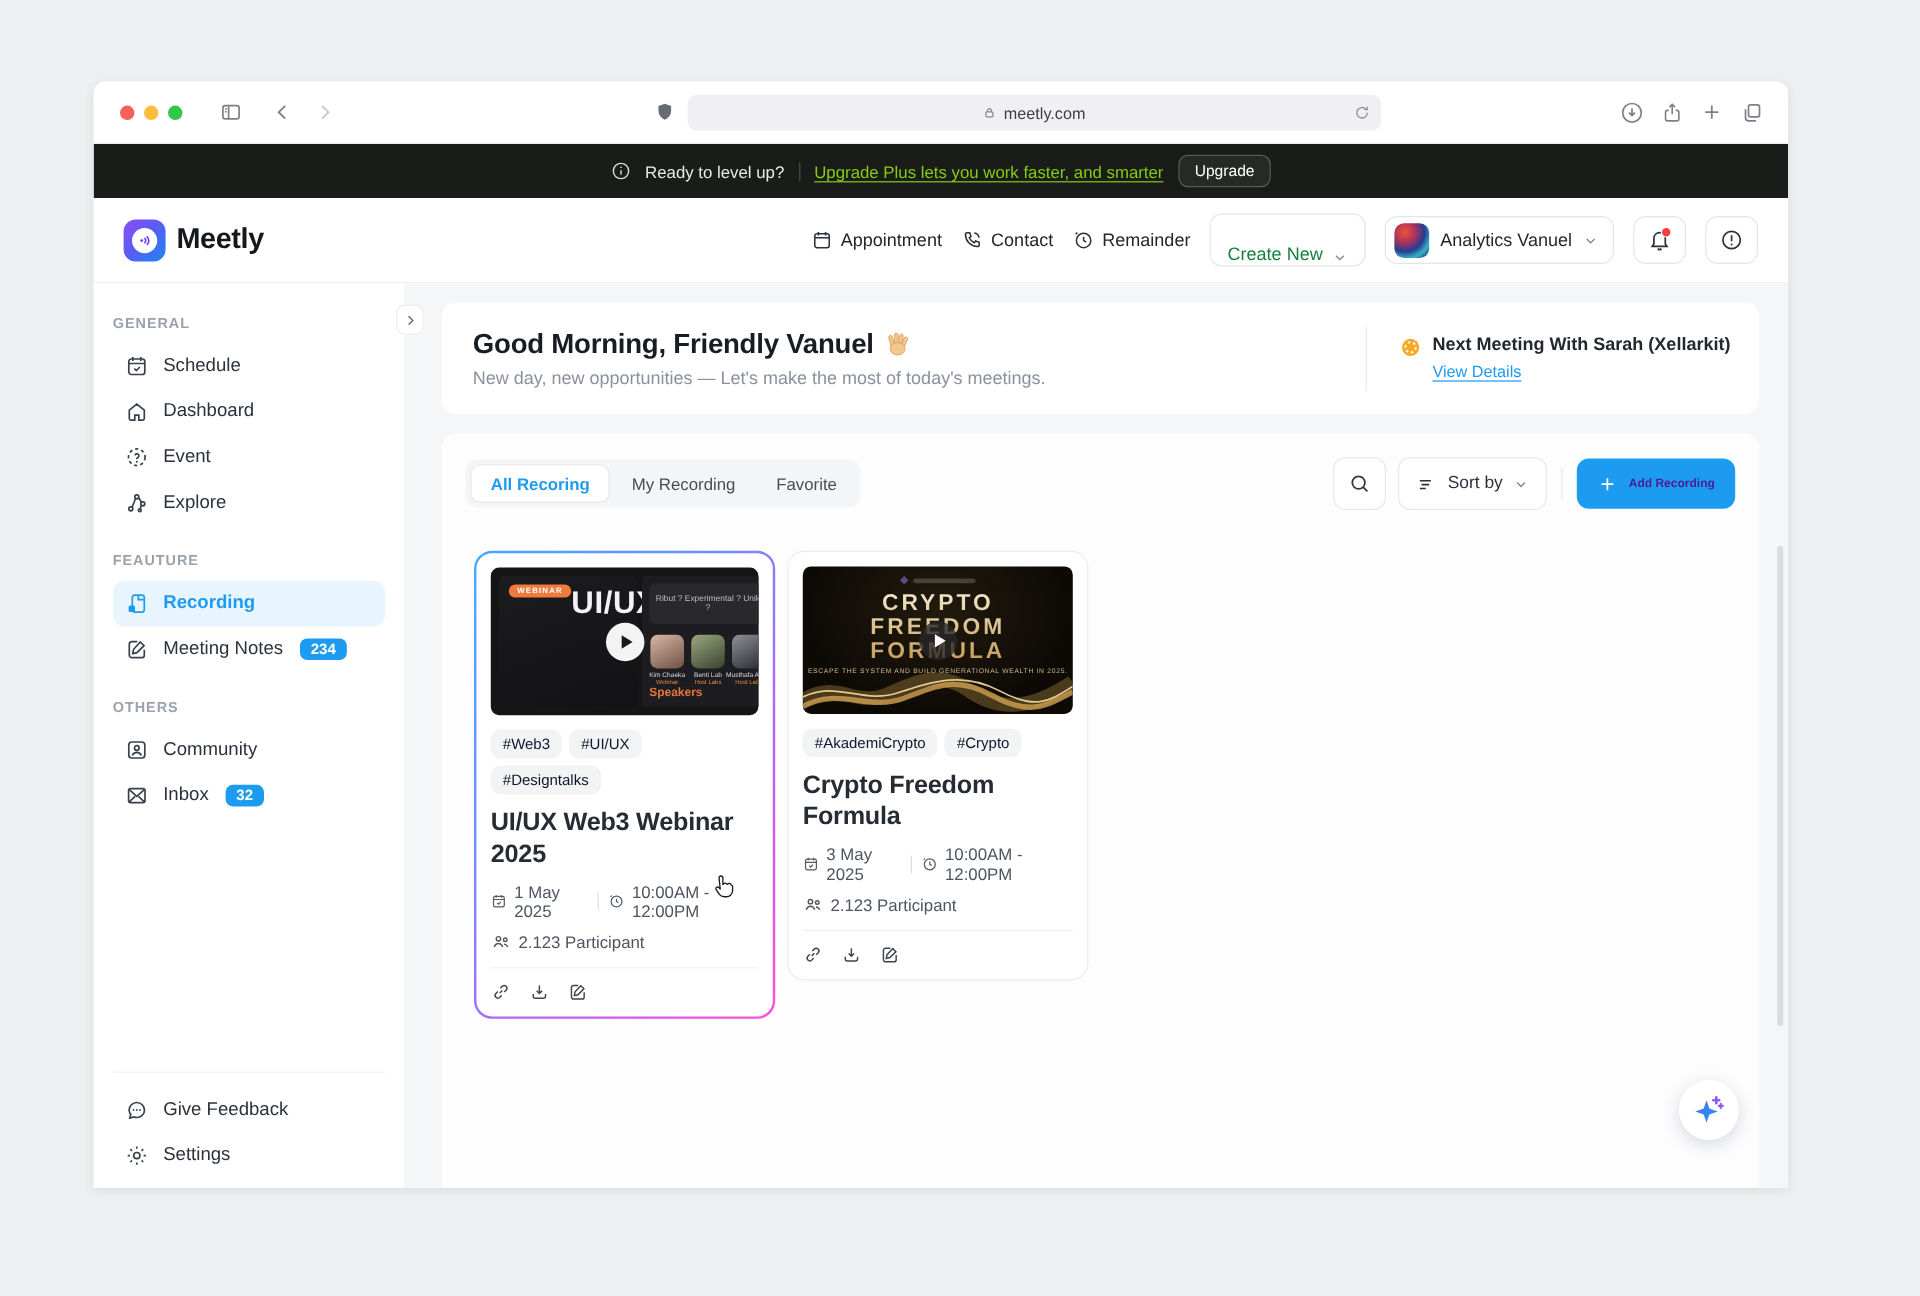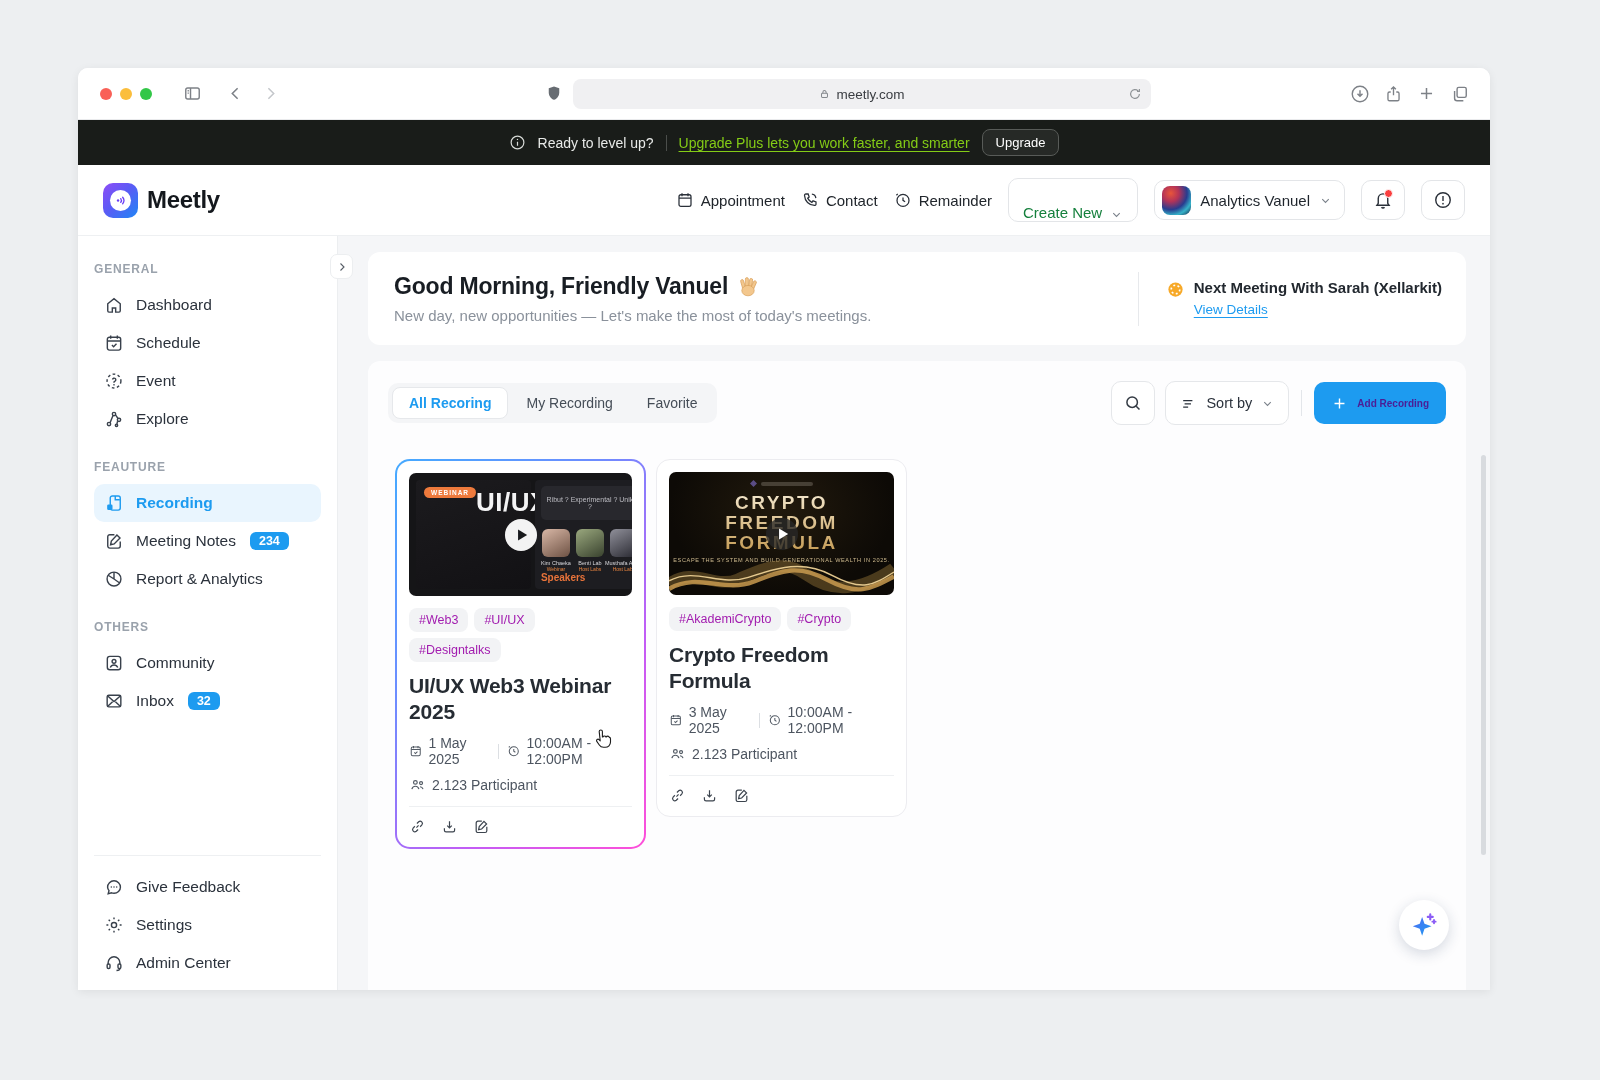--- a/index.html
+++ b/index.html
@@ -78,21 +78,21 @@
   .bar-div{width:1px;height:26px;background:#e3e6ea;margin:0 12px;}
   .add-btn{height:42px;display:flex;align-items:center;gap:9px;padding:0 17px;border:none;border-radius:10px;background:#1d9bf0;color:#4c1d95;font-size:10px;font-weight:600;cursor:pointer;}
 
   .cards{display:flex;gap:10px;margin-top:34px;padding-left:7px;align-items:flex-start;}
   .card-hot{padding:2px;border-radius:15px;background:linear-gradient(130deg,#45aaff 0%,#6d8cff 35%,#c45bf5 70%,#ff4fd8 100%);}
   .card{width:251px;background:#fff;border:1px solid #ececf0;border-radius:14px;padding:12px;}
   .card-hot .card{width:247px;border:none;border-radius:13px;}
   .thumb{position:relative;height:123px;border-radius:7px;overflow:hidden;background:#151517;}
   .play{position:absolute;left:50%;top:50%;transform:translate(-50%,-50%);width:35px;height:35px;}
   .tagrow{display:flex;gap:6px;margin-top:12px;flex-wrap:wrap;}
-  .tag{background:#f2f3f5;color:#a21caf;font-size:12.5px;padding:5px 10px;border-radius:8px;}
+  .tag{background:#f2f3f5;color:#0f172a;font-size:12.5px;padding:5px 10px;border-radius:8px;}
   .card-title{margin-top:11px;font-size:21px;line-height:1.22;font-weight:700;color:#262c33;letter-spacing:-.2px;}
   .meta{display:flex;align-items:center;gap:8px;margin-top:11px;font-size:14px;color:#4d5560;}
   .meta svg{color:#525a64;}
   .meta .mdiv{width:1px;height:15px;background:#dcdfe3;}
   .meta-item{display:flex;align-items:center;gap:6px;}
   .partrow{margin-top:9px;}
   .actions{display:flex;gap:15px;margin-top:13px;padding-top:11px;border-top:1px solid #eef0f2;color:#3c444e;}
   .actions .a-ic{cursor:pointer;display:flex;}
 
   
@@ -278,30 +278,30 @@
             </svg>
         </button>
       </div>
     </div>
 
     <div class="appbody">
       <aside class="sidebar">
         <div class="sec-label">GENERAL</div>
         <div class="side-item">
           <svg width="20" height="20" viewBox="0 0 24 24" fill="none" stroke="currentColor" stroke-width="1.7">
-              <path d="M4.5 10.5 12 4.5l7.5 6V19a1.5 1.5 0 0 1-1.5 1.5h-4v-5h-4v5H6A1.5 1.5 0 0 1 4.5 19z"></path>
-            </svg>
-          <span>Dashboard</span>
-        </div>
-        <div class="side-item">
-          <svg width="20" height="20" viewBox="0 0 24 24" fill="none" stroke="currentColor" stroke-width="1.7">
               <rect x="4" y="5" width="16" height="15.5" rx="2.5"></rect>
               <path d="M8 3v4M16 3v4M4 9.5h16M9.5 14.5l2 2 3.5-3.5"></path>
             </svg>
           <span>Schedule</span>
+        </div>
+        <div class="side-item">
+          <svg width="20" height="20" viewBox="0 0 24 24" fill="none" stroke="currentColor" stroke-width="1.7">
+              <path d="M4.5 10.5 12 4.5l7.5 6V19a1.5 1.5 0 0 1-1.5 1.5h-4v-5h-4v5H6A1.5 1.5 0 0 1 4.5 19z"></path>
+            </svg>
+          <span>Dashboard</span>
         </div>
         <div class="side-item">
           <svg width="20" height="20" viewBox="0 0 24 24" fill="none" stroke="currentColor" stroke-width="1.7">
               <circle cx="12" cy="12" r="8.3" stroke-dasharray="3.2 3"></circle>
               <path d="M10.2 10.2a2 2 0 1 1 2.6 2.3c-.5.2-.8.6-.8 1.1v.4"></path>
               <circle cx="12" cy="16.6" r="1" fill="currentColor" stroke="none"></circle>
             </svg>
           <span>Event</span>
         </div>
         <div class="side-item">
@@ -325,27 +325,20 @@
             </svg>
           <span>Recording</span>
         </div>
         <div class="side-item">
           <svg width="20" height="20" viewBox="0 0 24 24" fill="none" stroke="currentColor" stroke-width="1.7">
               <path d="M19.5 12.5V18a2.5 2.5 0 0 1-2.5 2.5H7A2.5 2.5 0 0 1 4.5 18V7A2.5 2.5 0 0 1 7 4.5h5.5"></path>
               <path d="m15.5 4.8 3.7 3.7-7 7-4.3 1 .9-4.4z"></path>
             </svg>
           <span>Meeting Notes</span>
           <span class="badge">234</span>
-        </div>
-        <div class="side-item">
-          <svg width="20" height="20" viewBox="0 0 24 24" fill="none" stroke="currentColor" stroke-width="1.7">
-              <circle cx="12" cy="12" r="8.3"></circle>
-              <path d="M12 3.7V12l6.8 4.8M12 12 5 7.5"></path>
-            </svg>
-          <span>Report &amp; Analytics</span>
         </div>
 
         <div class="side-gap"></div>
         <div class="sec-label">OTHERS</div>
         <div class="side-item">
           <svg width="20" height="20" viewBox="0 0 24 24" fill="none" stroke="currentColor" stroke-width="1.7">
               <rect x="4" y="4" width="16" height="16" rx="3"></rect>
               <circle cx="12" cy="10" r="2.3"></circle>
               <path d="M7.5 17.5c.8-2.1 2.5-3.2 4.5-3.2s3.7 1.1 4.5 3.2"></path>
             </svg>
@@ -369,29 +362,20 @@
                 <circle cx="15.2" cy="12" r=".9" fill="currentColor" stroke="none"></circle>
               </svg>
             <span>Give Feedback</span>
           </div>
           <div class="side-item">
             <svg width="20" height="20" viewBox="0 0 24 24" fill="none" stroke="currentColor" stroke-width="1.7">
                 <circle cx="12" cy="12" r="3.1"></circle>
                 <path d="M12 2.9v2.3M12 18.8v2.3M21.1 12h-2.3M5.2 12H2.9M18.4 5.6l-1.6 1.6M7.2 16.8l-1.6 1.6M18.4 18.4l-1.6-1.6M7.2 7.2 5.6 5.6"></path>
               </svg>
             <span>Settings</span>
-          </div>
-          <div class="side-item">
-            <svg width="20" height="20" viewBox="0 0 24 24" fill="none" stroke="currentColor" stroke-width="1.7">
-                <path d="M5 14v-2.5a7 7 0 0 1 14 0V14"></path>
-                <rect x="3.8" y="13" width="3.4" height="5.5" rx="1.5"></rect>
-                <rect x="16.8" y="13" width="3.4" height="5.5" rx="1.5"></rect>
-                <path d="M19 18.5c0 1.7-1.7 2.5-4 2.5"></path>
-              </svg>
-            <span>Admin Center</span>
           </div>
         </div>
       </aside>
 
       <div class="collapse">
         <svg width="12" height="12" viewBox="0 0 24 24" fill="none" stroke="currentColor" stroke-width="2.2">
             <path d="m9 5 7 7-7 7"></path>
           </svg>
       </div>
 

